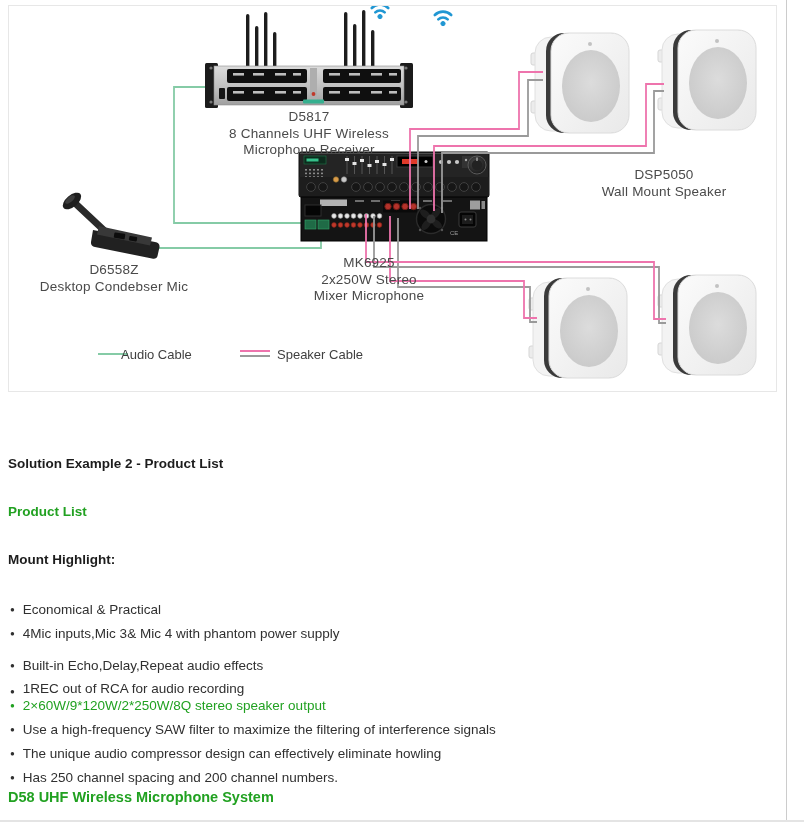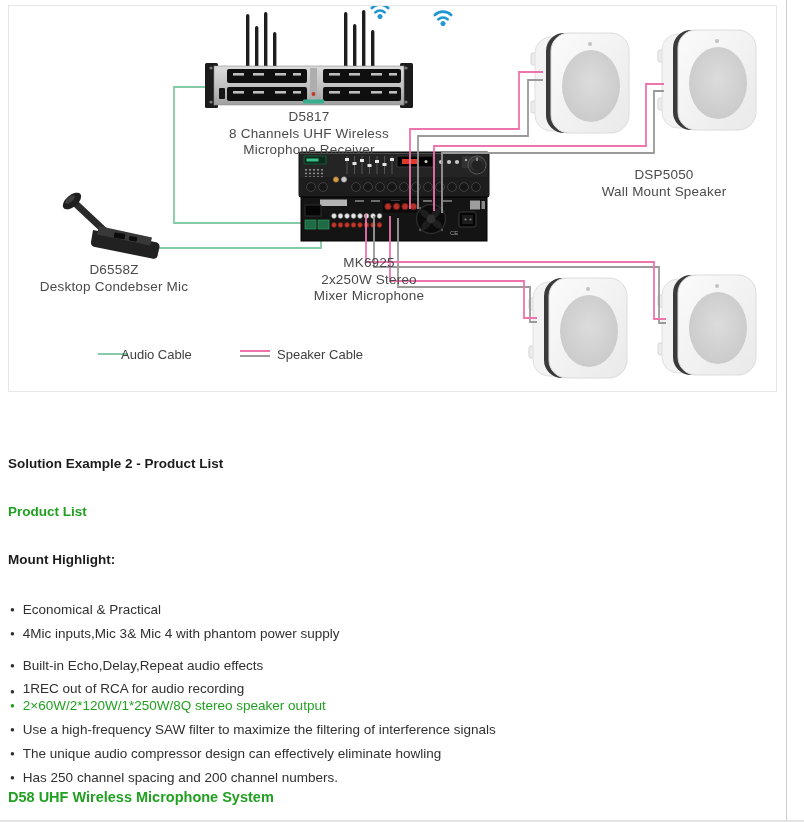--- a/index.html
+++ b/index.html
@@ -323,21 +323,21 @@
   <div class="bullet-row" style="top:589px;">
       <span>4Mic inputs,Mic 3&amp; Mic 4 with phantom power supply</span>
     </div>
   <div class="bullet-row" style="top:643px;align-items:flex-end;">
       <span>1REC out of RCA for audio recording</span>
     </div>
   <div class="bullet-row" style="top:621px;">
       <span>Built-in Echo,Delay,Repeat audio effects</span>
     </div>
   <div class="bullet-row green" style="top:661px;">
-      <span>2×60W/2*120W/1*250W/8Q stereo speaker output</span>
+      <span>2×60W/9*120W/2*250W/8Q stereo speaker output</span>
     </div>
   <div class="bullet-row" style="top:685px;">
       <span>Use a high-frequency SAW filter to maximize the filtering of interference signals</span>
     </div>
   <div class="bullet-row" style="top:709px;">
       <span>The unique audio compressor design can effectively eliminate howling</span>
     </div>
   <div class="bullet-row" style="top:733px;">
       <span>Has 250 channel spacing and 200 channel numbers.</span>
     </div>

